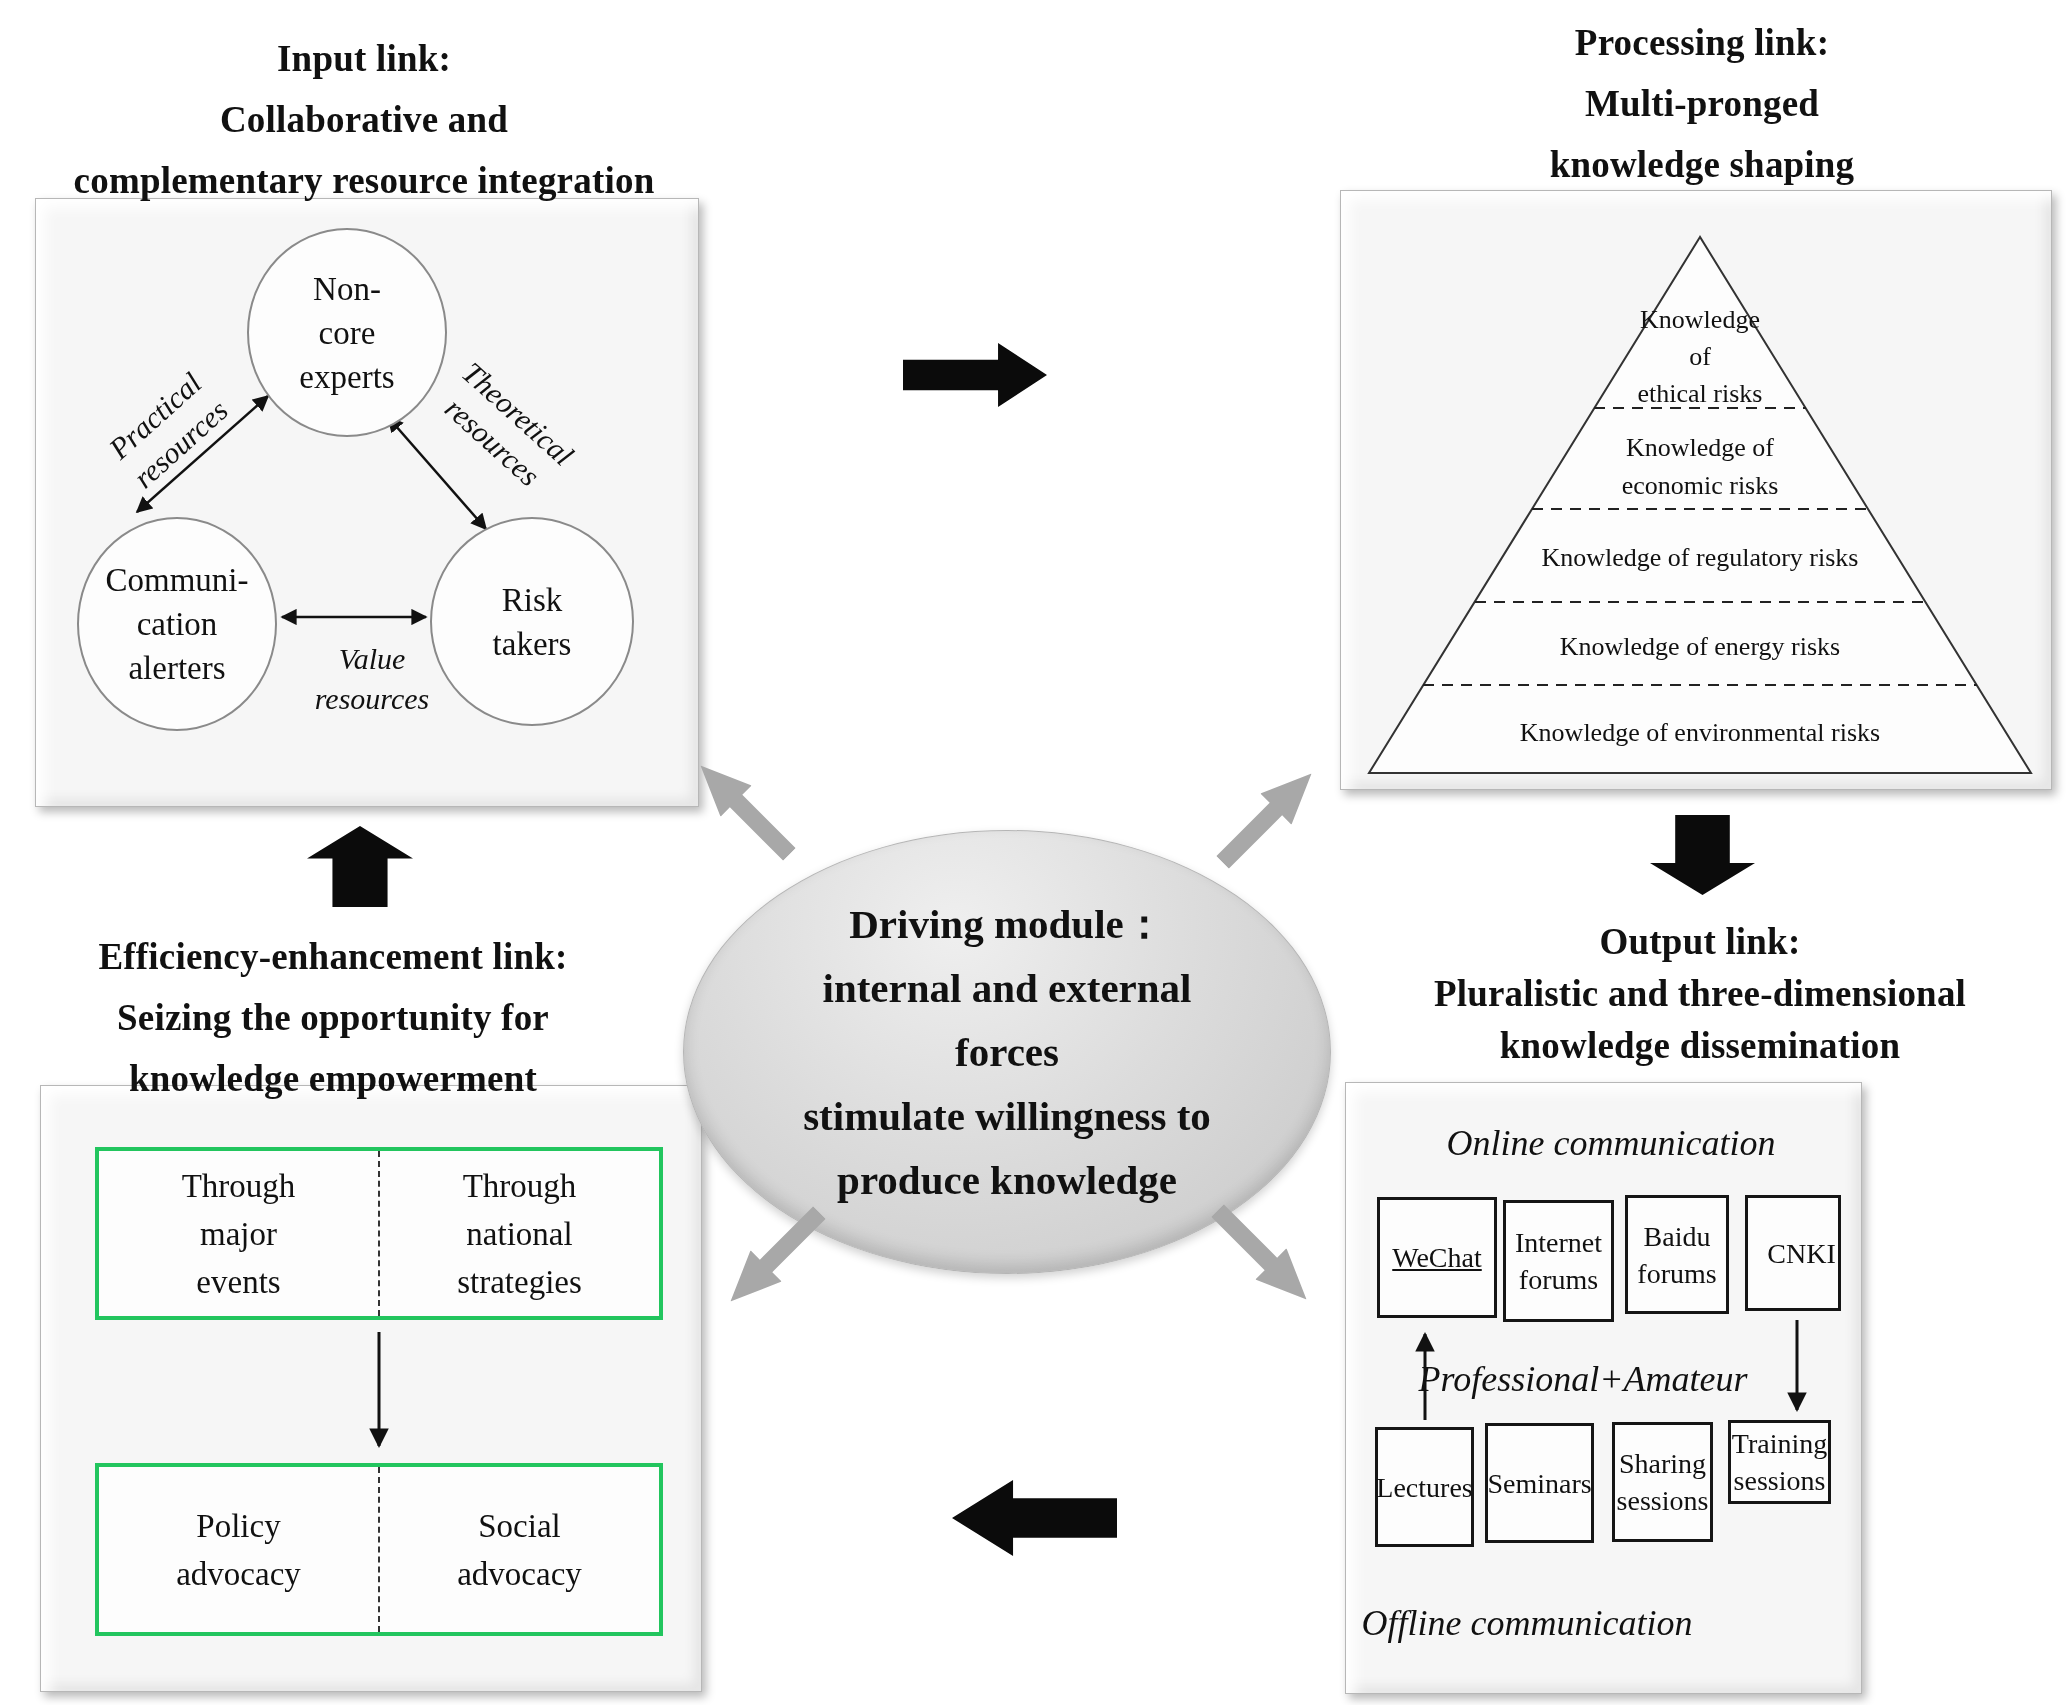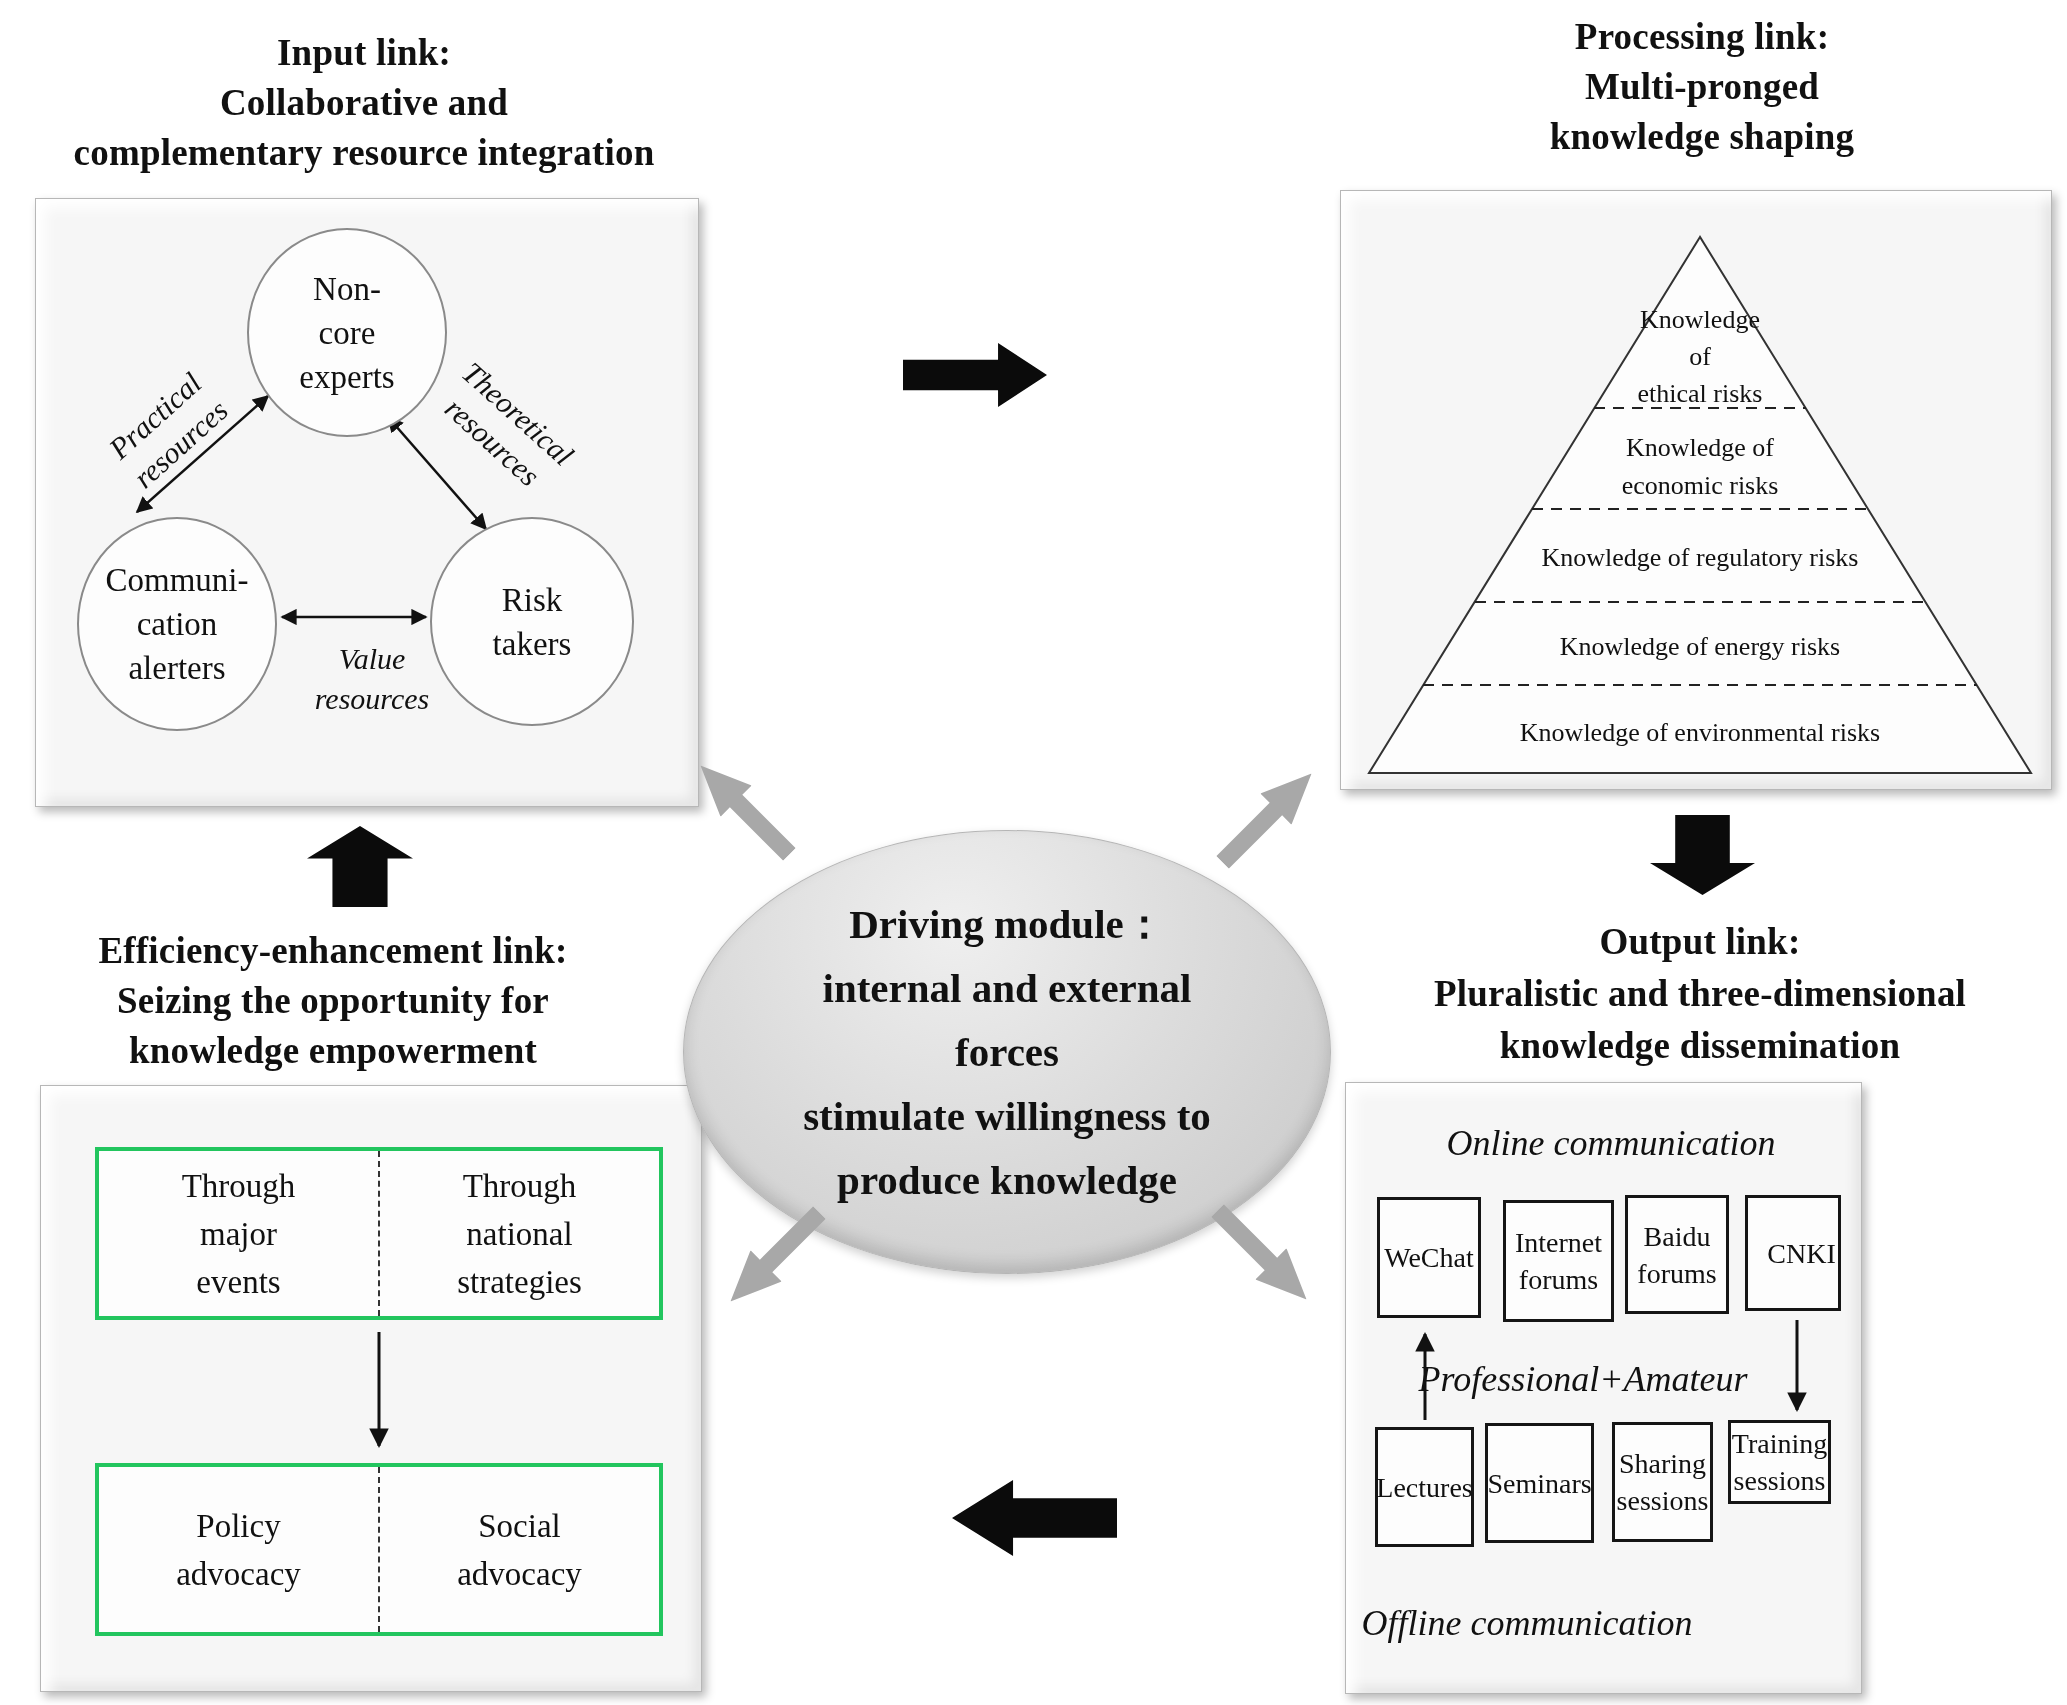--- a/index.html
+++ b/index.html
@@ -4,21 +4,21 @@
 <style>
   html,body{margin:0;padding:0;background:#ffffff;}
   #stage{
     position:relative;width:2067px;height:1705px;background:#ffffff;overflow:hidden;
     font-family:"Liberation Serif","DejaVu Serif",serif;color:#111;
   }
   .abs{position:absolute;}
   .ml{white-space:pre-line;}
   .ctr{display:flex;align-items:center;justify-content:center;text-align:center;}
   .title{
-    font-weight:bold;font-size:37px;line-height:50px;text-align:center;
+    font-weight:bold;font-size:37px;line-height:61px;text-align:center;
     white-space:pre-line;z-index:3;letter-spacing:.2px;
   }
   .panel{
     background:#f6f6f6;border:1px solid #b7b7b7;z-index:1;
     box-shadow: inset 9px 9px 14px #ffffff, inset -7px -7px 12px rgba(0,0,0,0.07),
                 4px 5px 9px rgba(0,0,0,0.28);
   }
   .circle{
     background:#fdfdfd;border:2px solid #8a8a8a;border-radius:50%;
     font-size:33px;line-height:44px;z-index:3;
@@ -138,21 +138,21 @@
   </div>
   <div class="abs stagebox" style="left:95px;top:1463px;width:568px;height:173px;">
     <div class="half ml">Policy
 advocacy</div>
     <div class="half ml">Social
 advocacy</div>
   </div>
 
   <div class="abs sec-label" style="left:1411px;top:1122px;width:400px;">Online communication</div>
 
-  <div class="abs chan ctr ml" style="left:1377px;top:1197px;width:104px;height:121px;">WeChat</div>
+  <div class="abs chan ctr ml" style="left:1377px;top:1197px;width:120px;height:121px;text-decoration:underline;">WeChat</div>
   <div class="abs chan ctr ml" style="left:1503px;top:1200px;width:111px;height:122px;">Internet
 forums</div>
   <div class="abs chan ctr ml" style="left:1625px;top:1195px;width:104px;height:119px;">Baidu
 forums</div>
   <div class="abs chan ctr ml" style="left:1745px;top:1195px;width:96px;height:116px;padding-left:17px;">CNKI</div>
 
   <div class="abs sec-label" style="left:1383px;top:1358px;width:400px;">Professional+Amateur</div>
 
   <div class="abs chan ctr ml" style="left:1375px;top:1427px;width:99px;height:120px;">Lectures</div>
   <div class="abs chan ctr ml" style="left:1485px;top:1423px;width:109px;height:120px;">Seminars</div>

